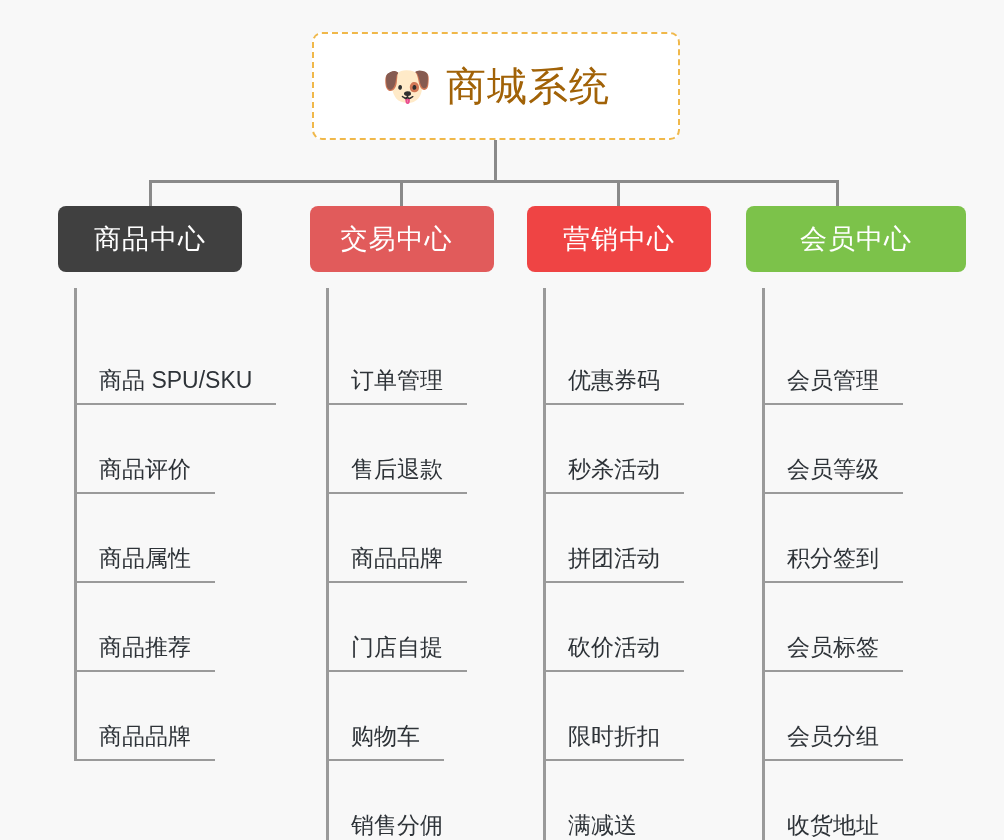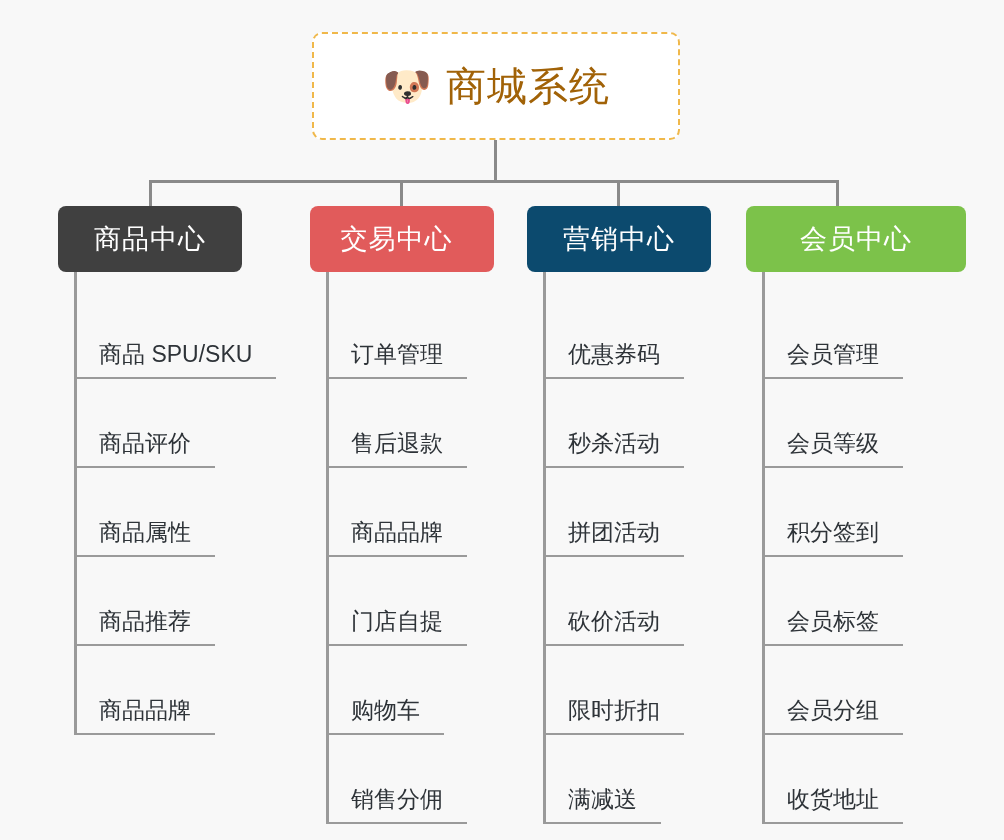--- a/index.html
+++ b/index.html
@@ -99,22 +99,22 @@
     padding: 0 22px;
   }
   .col-1 .cat-box { width: 184px; }
   .col-2 .cat-box { width: 184px; padding-left: 11px; }
   .col-3 .cat-box { width: 184px; }
   .col-4 .cat-box { width: 220px; }
 
   
   .leaf-list {
     position: relative;
-    margin-top: 0;
-    padding-top: 18px;
+    margin-top: 16px;
+    padding-top: 28px;
     padding-left: 17px;
   }
   .leaf-spine {
     position: absolute;
     left: 16px;
     top: 0;
     width: 3px;
     height: 100%;
     background: #9a9a9a;
   }
@@ -196,21 +196,21 @@
       <div class="leaf-item">
           <span class="leaf-inner">购物车</span>
         </div>
       <div class="leaf-item">
           <span class="leaf-inner">销售分佣</span>
         </div>
     </div>
   </div>
 
   <div class="column col-3">
-    <div class="cat-box" style="background: #0c4a6e;">
+    <div class="cat-box" style="background: #ef4444;">
       <span>营销中心</span>
     </div>
     <div class="leaf-list">
       <div class="leaf-spine"></div>
       <div class="leaf-item">
           <span class="leaf-inner">优惠券码</span>
         </div>
       <div class="leaf-item">
           <span class="leaf-inner">秒杀活动</span>
         </div>

